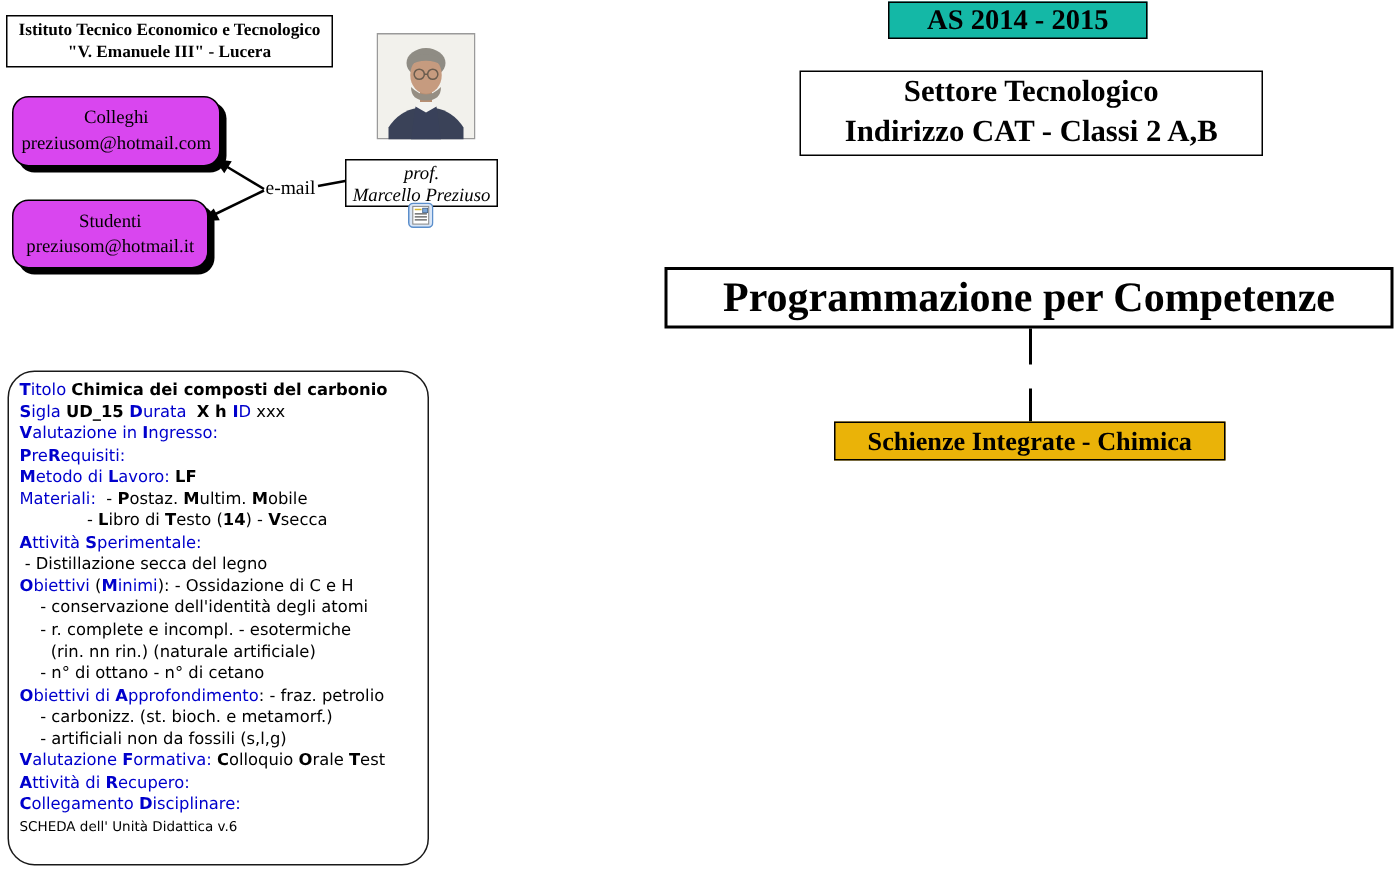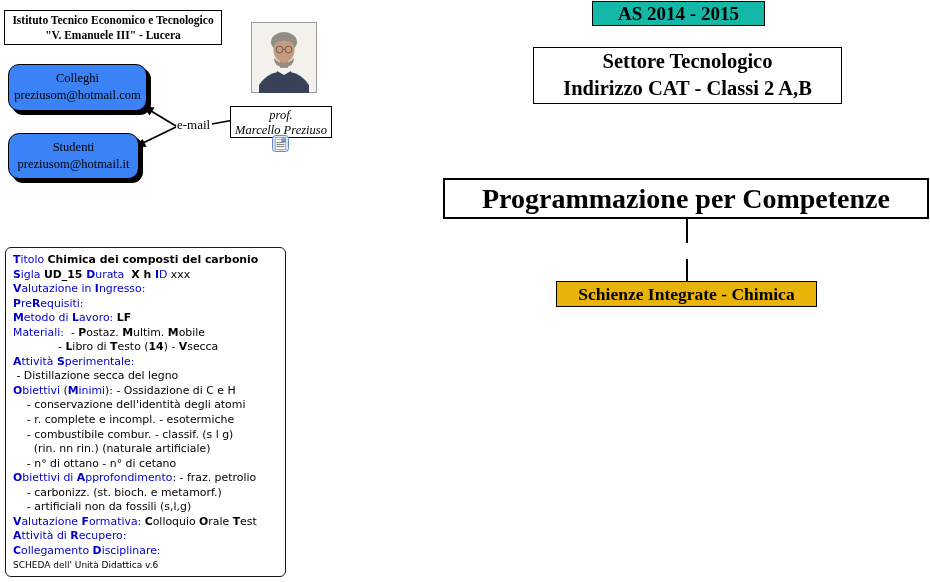--- a/index.html
+++ b/index.html
@@ -9,21 +9,21 @@
   svg.connectors{position:absolute;left:0;top:0;width:930px;height:582px;pointer-events:none;}
 
   
   .istituto-box{left:4px;top:10px;width:216px;height:31px;border:1.6px solid #000;
         text-align:center;font-weight:bold;font-size:11.5px;line-height:15px;padding-top:2px;background:#fff;}
 
   
   .photo{left:251px;top:22px;width:66px;height:71px;}
 
   
-  .node{border:1.6px solid #000;border-radius:11px;background:#3b82f6;
+  .node{border:1.6px solid #000;border-radius:11px;background:#d946ef;
         box-shadow:4px 4px 0 #000;text-align:center;font-size:12.5px;line-height:16.5px;}
   .node-colleghi{left:8px;top:64px;width:137px;height:40px;padding-top:5px;}
   .node-studenti{left:8px;top:133px;width:129px;height:39px;padding-top:5px;}
 
   .email-label{left:177px;top:117px;font-size:13px;}
 
   .prof-box{left:230px;top:106px;width:100px;height:29px;border:1.2px solid #000;
         text-align:center;font-style:italic;font-size:12.5px;line-height:14.5px;padding-top:1px;background:#fff;}
   .doc-icon{left:272px;top:135px;width:17px;height:17px;cursor:pointer;}
 
@@ -32,21 +32,21 @@
         text-align:center;font-weight:bold;font-size:19px;line-height:23px;background:#14b8a6;}
   .settore-box{left:533px;top:47px;width:307px;height:55px;border:1.6px solid #000;
         text-align:center;font-weight:bold;font-size:20.5px;line-height:27px;background:#fff;}
   .prog-box{left:443px;top:178px;width:482px;height:37px;border:2px solid #000;
         text-align:center;font-weight:bold;font-size:28px;line-height:37px;background:#fff;}
   .subtitle{left:587px;top:245px;width:200px;text-align:center;font-size:10.5px;}
   .schienze-box{left:556px;top:281px;width:259px;height:24px;border:1.5px solid #000;
         text-align:center;font-weight:bold;font-size:17.5px;line-height:24px;background:#eab308;}
 
   
-  .scheda-box{left:5px;top:247px;width:281px;height:330px;border:1.6px solid #1a1a1a;border-radius:6px;
+  .scheda-box{left:5px;top:247px;width:281px;height:330px;border:1.6px solid #1a1a1a;border-radius:18px;
         background:#fff;padding:5px 0 0 7px;box-sizing:border-box;
         font-family:"DejaVu Sans","Liberation Sans",sans-serif;font-size:10.9px;line-height:14.55px;}
   .scheda-box .line{white-space:pre;}
   .seg-b{color:#0000cc;}
   .seg-B{color:#0000cc;font-weight:bold;}
   .seg-k{color:#000;}
   .seg-K{color:#000;font-weight:bold;}
   .seg-s{color:#000;font-size:9px;}
 </style>
 </head>
@@ -146,21 +146,20 @@
         <div class="line"><span class="seg-B">V</span><span class="seg-b">alutazione in </span><span class="seg-B">I</span><span class="seg-b">ngresso:</span></div>
         <div class="line"><span class="seg-B">P</span><span class="seg-b">re</span><span class="seg-B">R</span><span class="seg-b">equisiti:</span></div>
         <div class="line"><span class="seg-B">M</span><span class="seg-b">etodo di </span><span class="seg-B">L</span><span class="seg-b">avoro: </span><span class="seg-K">LF</span></div>
         <div class="line"><span class="seg-b">Materiali:</span><span class="seg-k">  - </span><span class="seg-K">P</span><span class="seg-k">ostaz. </span><span class="seg-K">M</span><span class="seg-k">ultim. </span><span class="seg-K">M</span><span class="seg-k">obile</span></div>
         <div class="line"><span class="seg-k">             - </span><span class="seg-K">L</span><span class="seg-k">ibro di </span><span class="seg-K">T</span><span class="seg-k">esto (</span><span class="seg-K">14</span><span class="seg-k">) - </span><span class="seg-K">V</span><span class="seg-k">secca</span></div>
         <div class="line"><span class="seg-B">A</span><span class="seg-b">ttività </span><span class="seg-B">S</span><span class="seg-b">perimentale:</span></div>
         <div class="line"><span class="seg-k"> - Distillazione secca del legno</span></div>
         <div class="line"><span class="seg-B">O</span><span class="seg-b">biettivi </span><span class="seg-k">(</span><span class="seg-B">M</span><span class="seg-b">inimi</span><span class="seg-k">): - Ossidazione di C e H</span></div>
         <div class="line"><span class="seg-k">    - conservazione dell'identità degli atomi</span></div>
         <div class="line"><span class="seg-k">    - r. complete e incompl. - esotermiche</span></div>
-        <div class="line"><span class="seg-k">    - combustibile combur. - classif. (s l g)</span></div>
         <div class="line"><span class="seg-k">      (rin. nn rin.) (naturale artificiale)</span></div>
         <div class="line"><span class="seg-k">    - n° di ottano - n° di cetano</span></div>
         <div class="line"><span class="seg-B">O</span><span class="seg-b">biettivi di </span><span class="seg-B">A</span><span class="seg-b">pprofondimento</span><span class="seg-k">: - fraz. petrolio</span></div>
         <div class="line"><span class="seg-k">    - carbonizz. (st. bioch. e metamorf.)</span></div>
         <div class="line"><span class="seg-k">    - artificiali non da fossili (s,l,g)</span></div>
         <div class="line"><span class="seg-B">V</span><span class="seg-b">alutazione </span><span class="seg-B">F</span><span class="seg-b">ormativa: </span><span class="seg-K">C</span><span class="seg-k">olloquio </span><span class="seg-K">O</span><span class="seg-k">rale </span><span class="seg-K">T</span><span class="seg-k">est</span></div>
         <div class="line"><span class="seg-B">A</span><span class="seg-b">ttività di </span><span class="seg-B">R</span><span class="seg-b">ecupero:</span></div>
         <div class="line"><span class="seg-B">C</span><span class="seg-b">ollegamento </span><span class="seg-B">D</span><span class="seg-b">isciplinare:</span></div>
         <div class="line"><span class="seg-s">SCHEDA dell' Unità Didattica v.6</span></div>
       </div>

